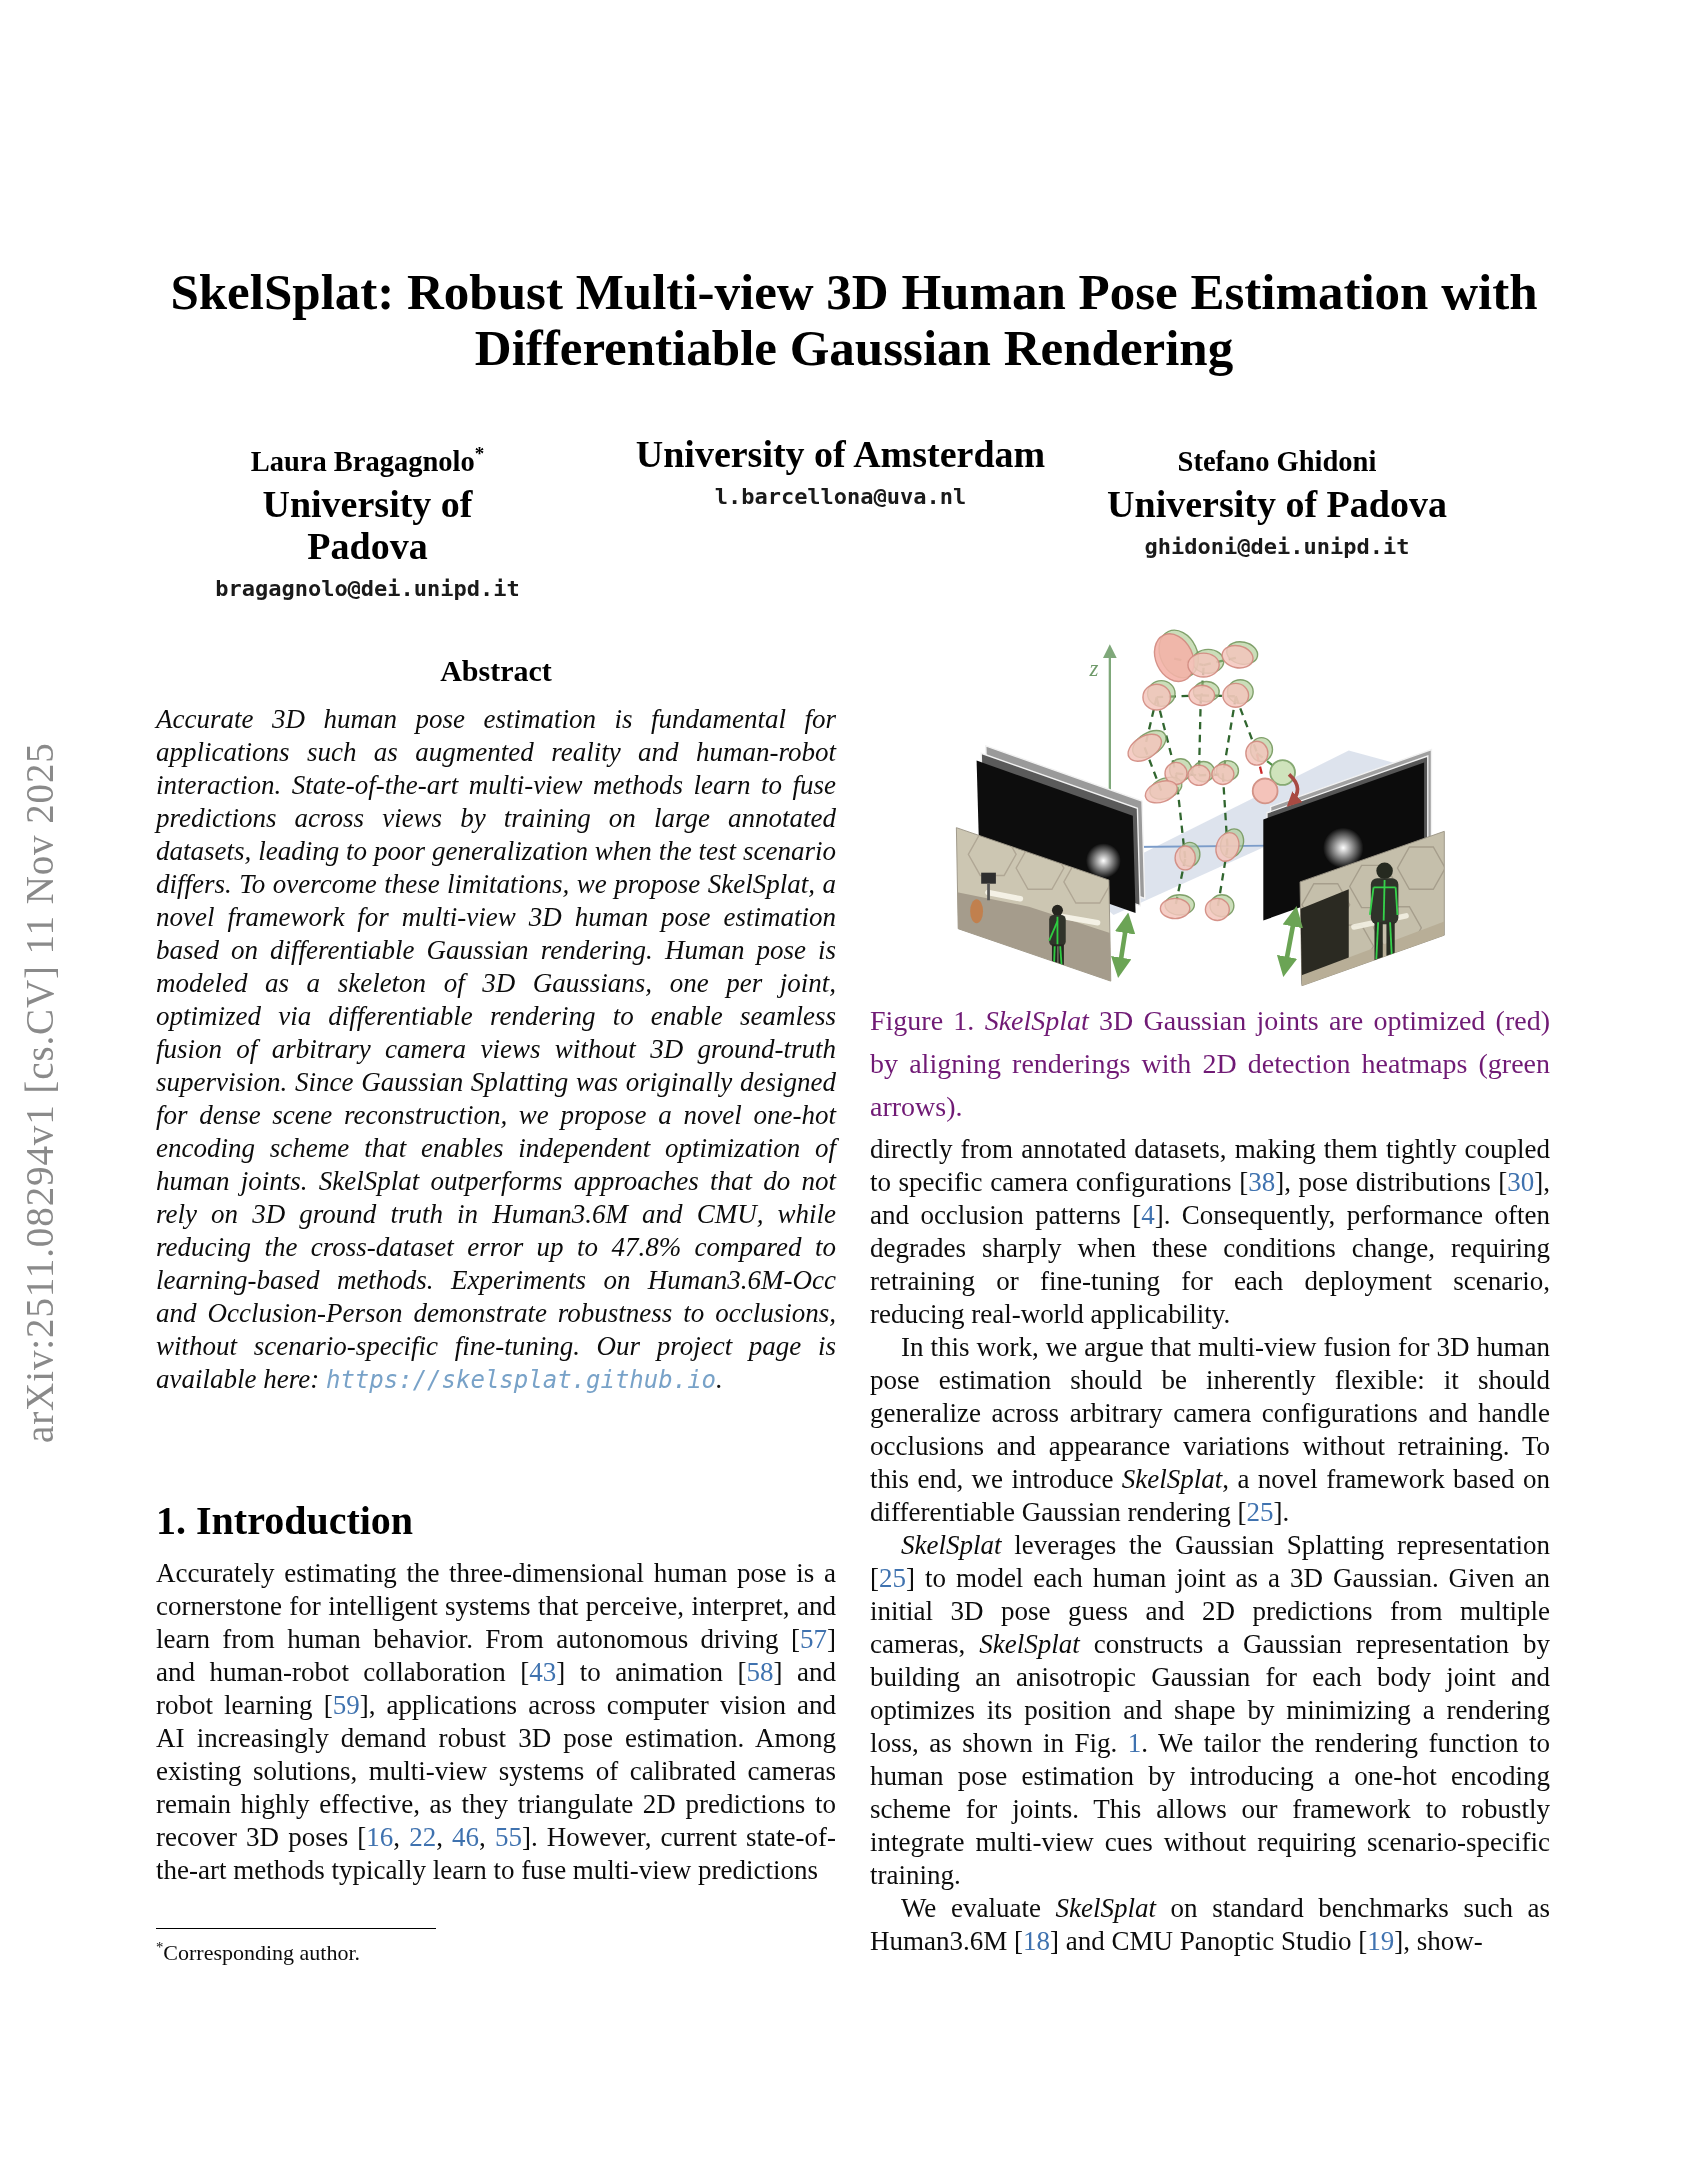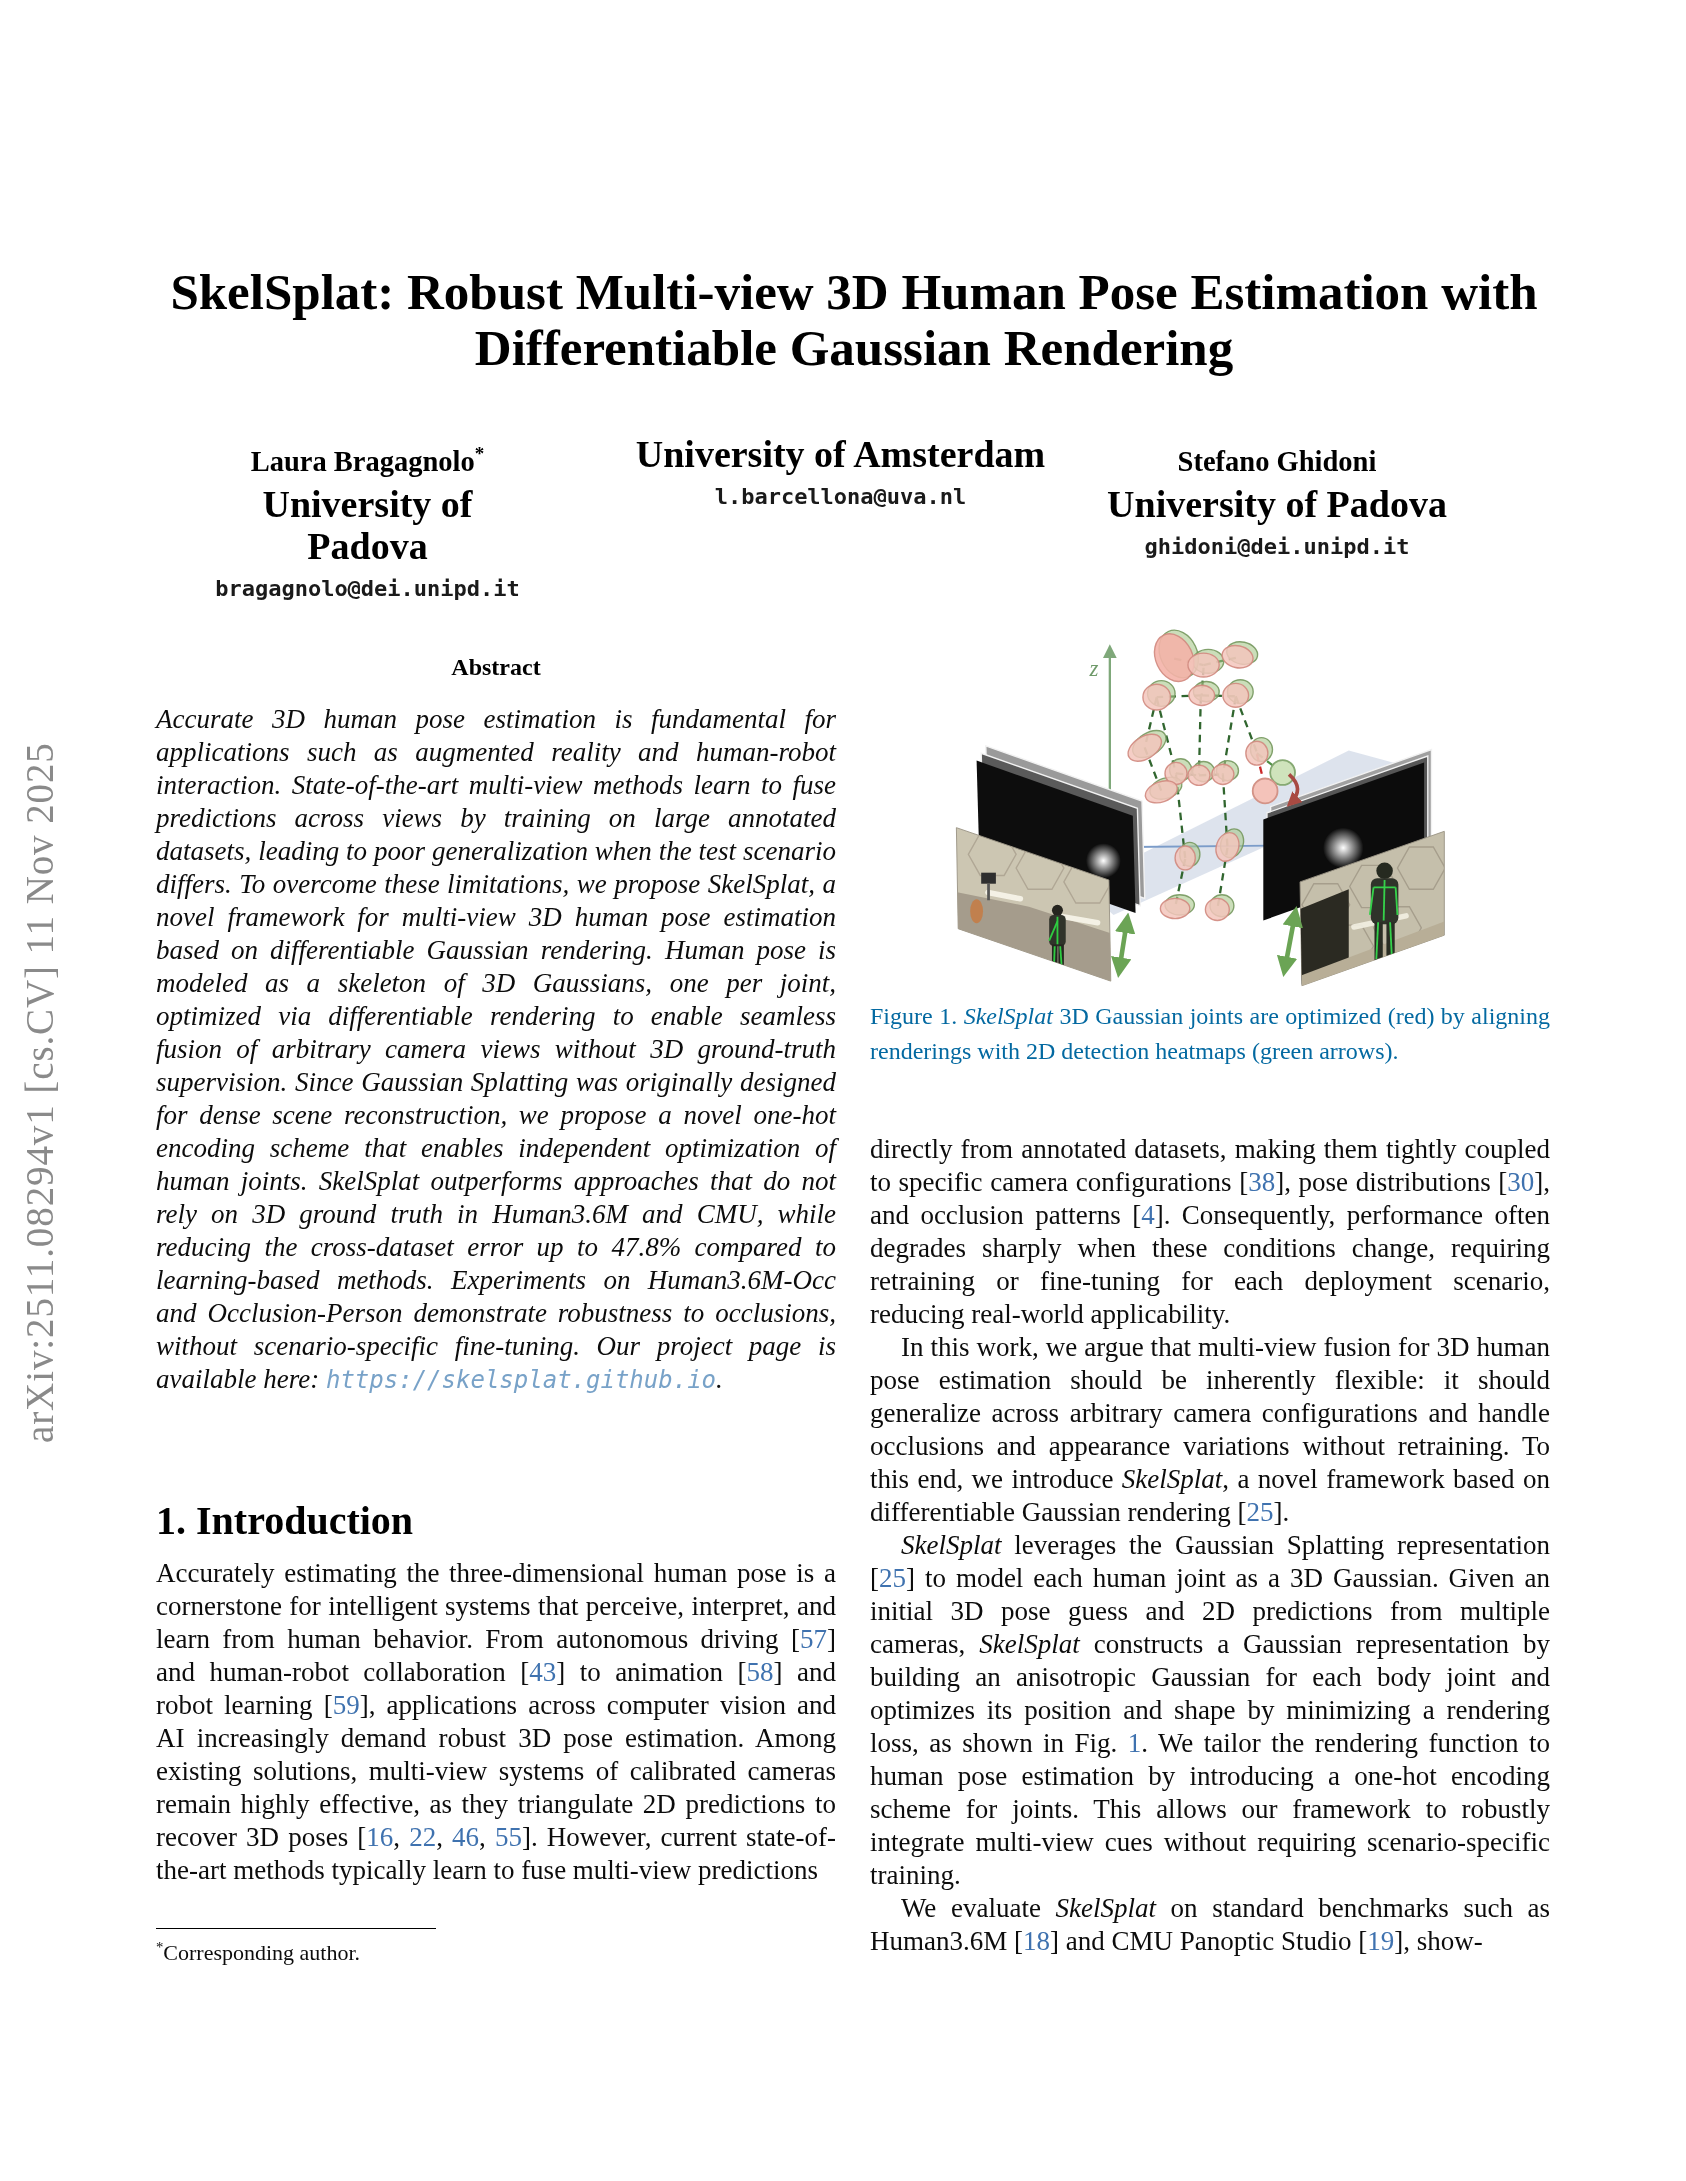--- a/index.html
+++ b/index.html
@@ -15,32 +15,32 @@
   .abs{position:absolute;}
   .paper-title{
     left:156px;top:264px;width:1396px;text-align:center;
     font-size:51px;font-weight:bold;line-height:56px;color:#000;
   }
   .author-block{position:absolute;text-align:center;font-weight:bold;}
   .author-name{font-size:28.5px;line-height:42px;color:#000;}
   .author-name sup{font-size:19px;}
   .author-affil{font-size:38px;line-height:42px;color:#000;}
   .author-email{font-family:"DejaVu Sans Mono", monospace;font-size:22px;margin-top:9.2px;color:#1a1a1a;}
-  .col-head{width:680px;text-align:center;font-size:24px;font-weight:bold;color:#000;}
+  .col-head{width:680px;text-align:center;font-size:30px;font-weight:bold;color:#000;}
   .body-text{
     width:680px;font-size:27px;line-height:33px;text-align:justify;color:#0c0c0c;
   }
   .body-text p{margin:0;}
   .body-text p.indent{text-indent:31px;}
   .italic{font-style:italic;}
   .section-head{width:680px;font-size:40px;font-weight:bold;color:#000;}
   .cite{color:var(--cite);}
   .link{color:var(--link);font-family:"DejaVu Sans Mono", monospace;font-style:italic;font-size:24px;}
   .caption{
-    width:680px;font-size:24px;line-height:35px;text-align:justify;color:#0369a1;
+    width:680px;font-size:28px;line-height:43px;text-align:justify;color:#701a75;
   }
   .footnote-rule{left:156px;top:1928px;width:280px;border-top:1.8px solid #000;height:0;}
   .footnote{left:156px;top:1939px;width:680px;font-size:22px;color:#0c0c0c;}
   .footnote sup{font-size:14.7px;}
   .arxiv-watermark{
     left:16.5px;top:514px;height:1157px;width:64px;
     writing-mode:vertical-rl;transform:rotate(180deg);
     font-size:39px;color:var(--wm);text-align:center;letter-spacing:0.9px;
     font-family:"Liberation Serif", serif;
   }

